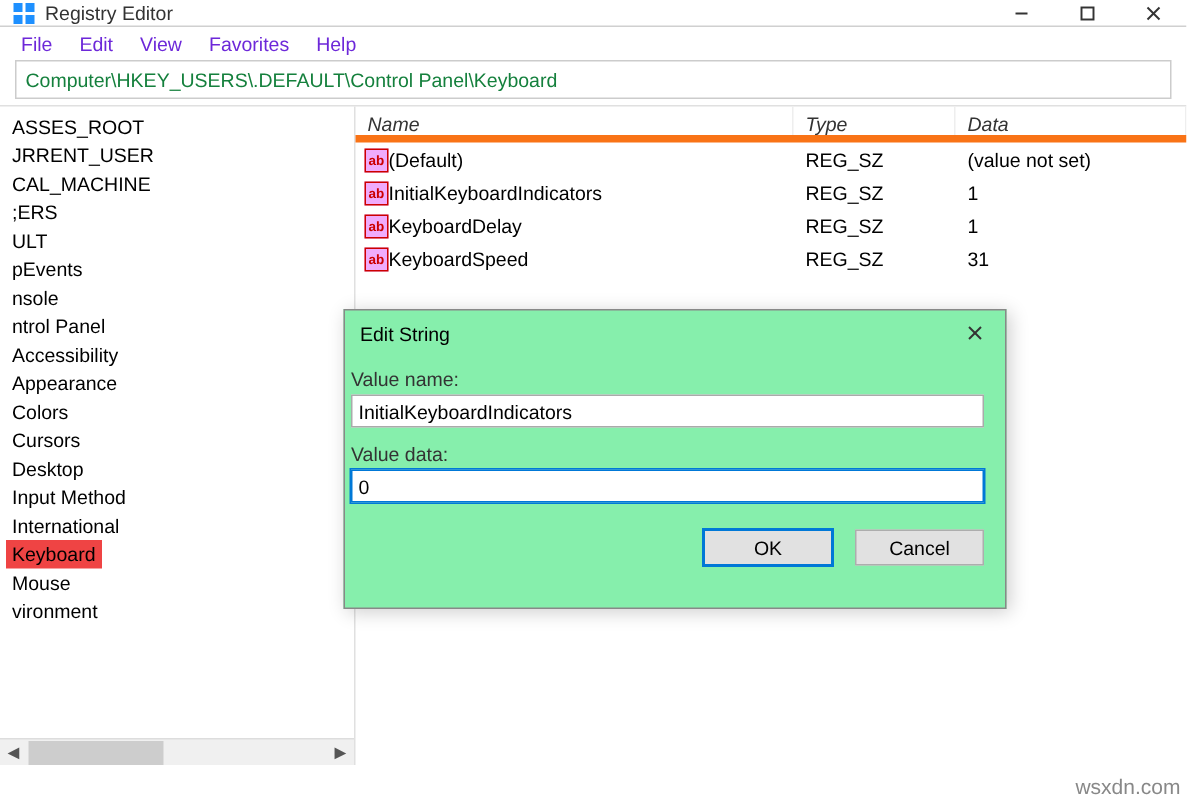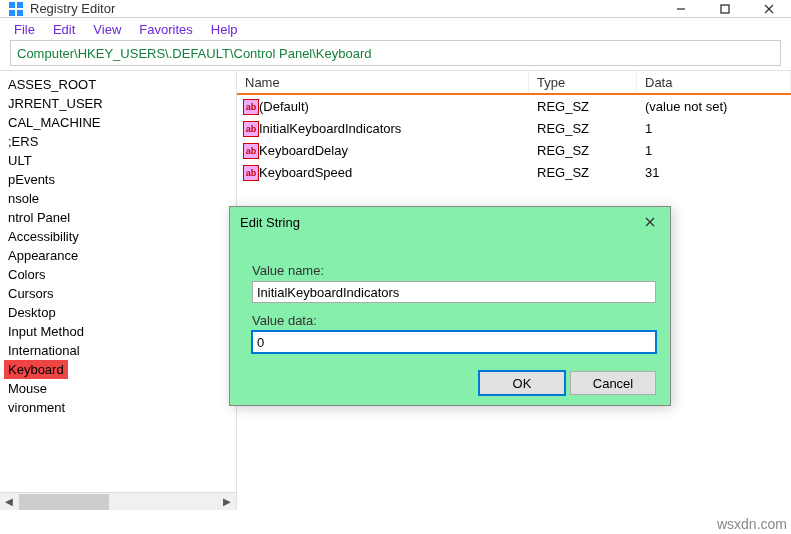--- a/index.html
+++ b/index.html
@@ -25,44 +25,44 @@
 .tree-body { height: 418px; overflow: hidden; padding-top: 4px; padding-left: 4px; }
 .tree-item { padding: 2px 4px; white-space: nowrap; }
 .tree-item.selected { background: #ef4444; display: inline-block; }
 .tree-scroll { position: absolute; bottom: 0; left: 0; right: 0; height: 18px; background: #f0f0f0; border-top: 1px solid #ddd; display: flex; align-items: center; }
 .tree-scroll .arrow { width: 18px; height: 18px; display:flex;align-items:center;justify-content:center;color:#555; }
 .tree-scroll .thumb { height: 16px; background: #cdcdcd; margin: 0 1px; }
 .tree-scroll .track { flex:1; }
 
 
 .list-pane { flex:1; position: relative; }
-.list-header { display: flex; height: 24px; border-bottom: 2px solid #f97316; }
+.list-header { display: flex; height: 24px; border-bottom: 5px solid #f97316; font-style: italic; }
 .list-header div { padding: 4px 8px; color: #333; border-right: 1px solid #eee; }
 .col-name { width: 292px; }
 .col-type { width: 108px; }
 .col-data { flex:1; }
 .list-rows { }
 .list-row { display: flex; height: 22px; align-items: center; }
 .list-row .icon { width: 20px; padding-left: 6px; }
 .ab-icon { width:16px;height:16px;border:1px solid #c00;display:inline-flex;align-items:center;justify-content:center;font-size:9px;color:#c00;font-weight:bold;background:#f0abfc; }
 .list-row .n { width: 272px; padding-left:2px; }
 .list-row .t { width: 108px; padding-left:8px; }
 .list-row .d { flex:1; padding-left:8px; }
 
 
 .dialog { position: absolute; left: 229px; top: 206px; width: 442px; height: 200px; background: #86efac; border: 1px solid #888; box-shadow: 2px 2px 12px rgba(0,0,0,0.2); }
 .dialog-title { height: 30px; display:flex; align-items:center; padding-left:10px; }
 .dialog-title .t { flex:1; }
 .dialog-close { width: 40px; height: 30px; display:flex;align-items:center;justify-content:center; }
-.dialog-body { padding: 4px 14px 10px 22px; margin-top: 18px; }
+.dialog-body { padding: 4px 14px 10px 4px; }
 .field-label { color: #333; margin-top: 4px; margin-bottom: 3px; }
 .field-input { width: 100%; height: 22px; border: 1px solid #aaa; padding: 2px 4px; background: #fff; font-family: inherit; font-size: 13px; }
 .field-input.ro { background: #fff; }
 .field-input.focused { border: 1px solid #0078d7; outline: 1px solid #0078d7; }
-.dialog-buttons { display:flex; justify-content:flex-end; gap:5px; margin-top: 18px; }
+.dialog-buttons { display:flex; justify-content:flex-end; gap:15px; margin-top: 18px; }
 .btn { width: 86px; height: 24px; background: #e1e1e1; border: 1px solid #adadad; display:flex;align-items:center;justify-content:center; }
 .btn.default { outline: 2px solid #0078d7; outline-offset: -1px; }
 
 .watermark { position:absolute; right:4px; bottom:2px; font-size:14px; color:#888; }
 </style>
 </head>
 <body>
 
 <div class="titlebar">
   <span class="app-icon">

